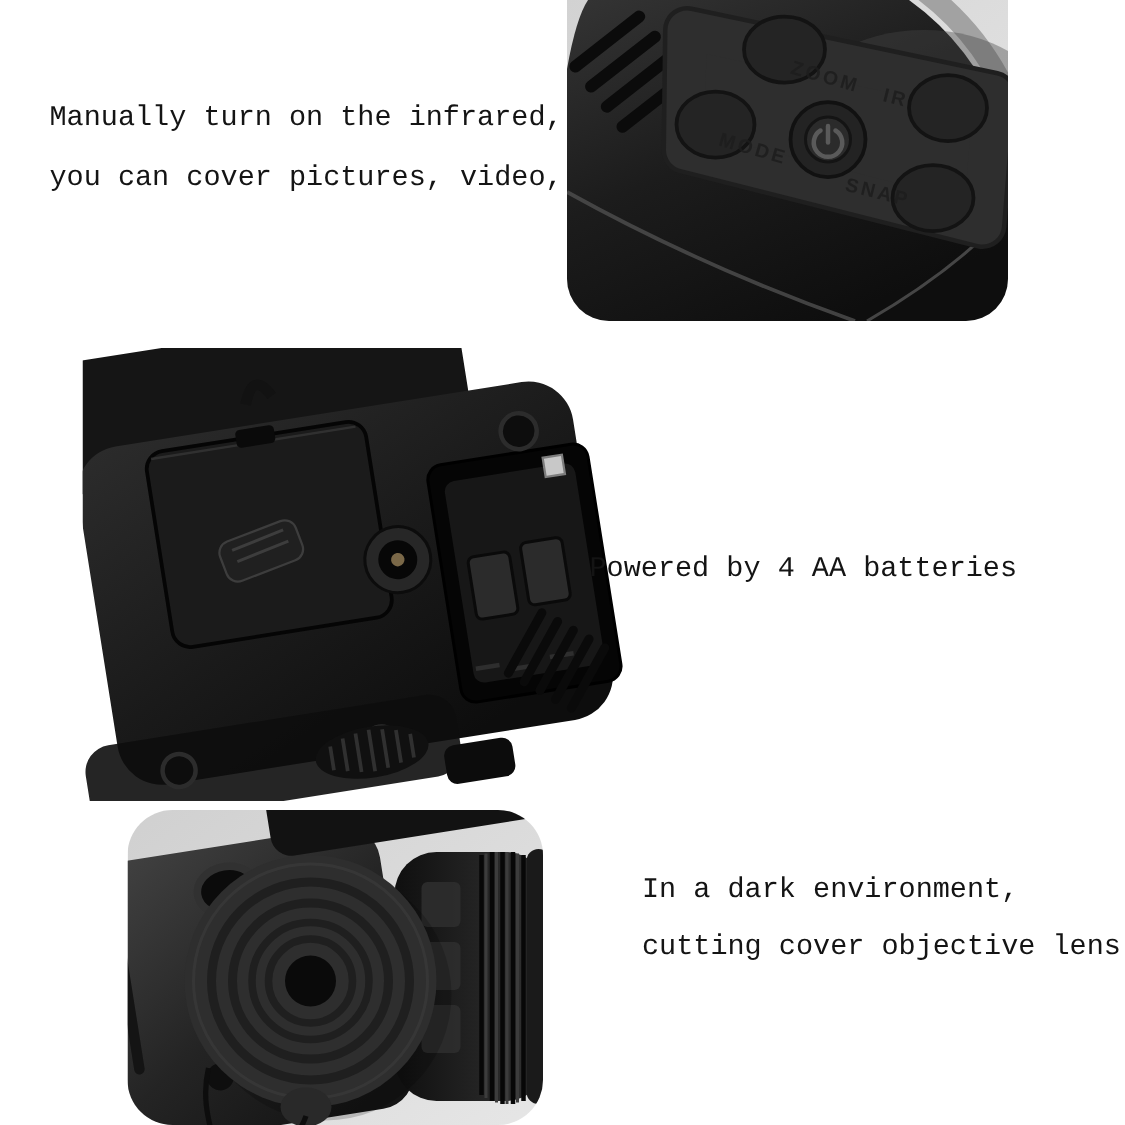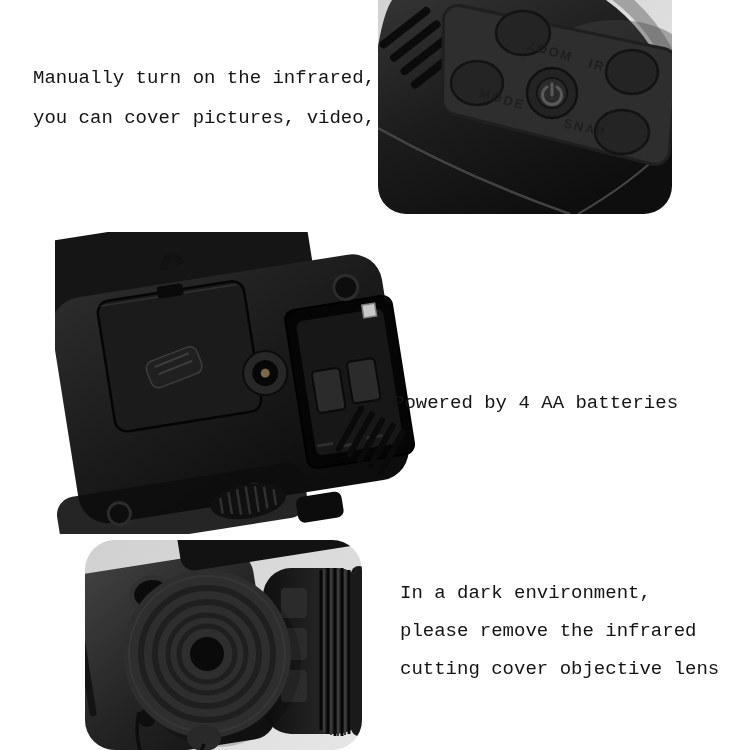--- a/index.html
+++ b/index.html
@@ -4,22 +4,22 @@
 <style>
   html,body{margin:0;padding:0;}
   body{
     width:750px;height:750px;background:#ffffff;position:relative;overflow:hidden;
     font-family:"Liberation Mono","DejaVu Sans Mono",monospace;
   }
   .caption{
     position:absolute;white-space:nowrap;color:#141414;font-size:19px;font-weight:normal;
   }
   #cap-controls{left:33px;top:58px;line-height:40px;}
-  #cap-battery{left:393px;top:384px;line-height:38px;}
-  #cap-lens{left:400px;top:574px;line-height:38px;}
+  #cap-battery{left:393px;top:360px;line-height:38px;}
+  #cap-lens{left:428px;top:574px;line-height:38px;}
   .photo{position:absolute;overflow:hidden;}
   #photo-controls{left:378px;top:0;width:294px;height:214px;border-radius:0 0 28px 28px;}
   #photo-battery{left:55px;top:232px;width:365px;height:302px;}
   #photo-lens{left:85px;top:540px;width:277px;height:210px;border-radius:30px;}
   .photo svg{display:block;width:100%;height:100%;}
   .btn-label{
     font-family:"Liberation Sans","DejaVu Sans",sans-serif;
     font-size:13px;font-weight:bold;fill:#1d1d1d;letter-spacing:2px;opacity:0.85;
   }
 </style>
@@ -208,15 +208,14 @@
 
     <g stroke="#0d0d0d" stroke-width="3.5" fill="none">
       <path d="M119,204 C110,230 88,222 93,252"></path>
       <path d="M54,172 C46,206 66,228 60,254"></path>
     </g>
   </svg>
 </div>
 
 <div class="caption" id="cap-lens">
   <div>In a dark environment,</div>
-  <div>please remove the infrared</div>
   <div>cutting cover objective lens</div>
 </div>
 
 </body></html>

